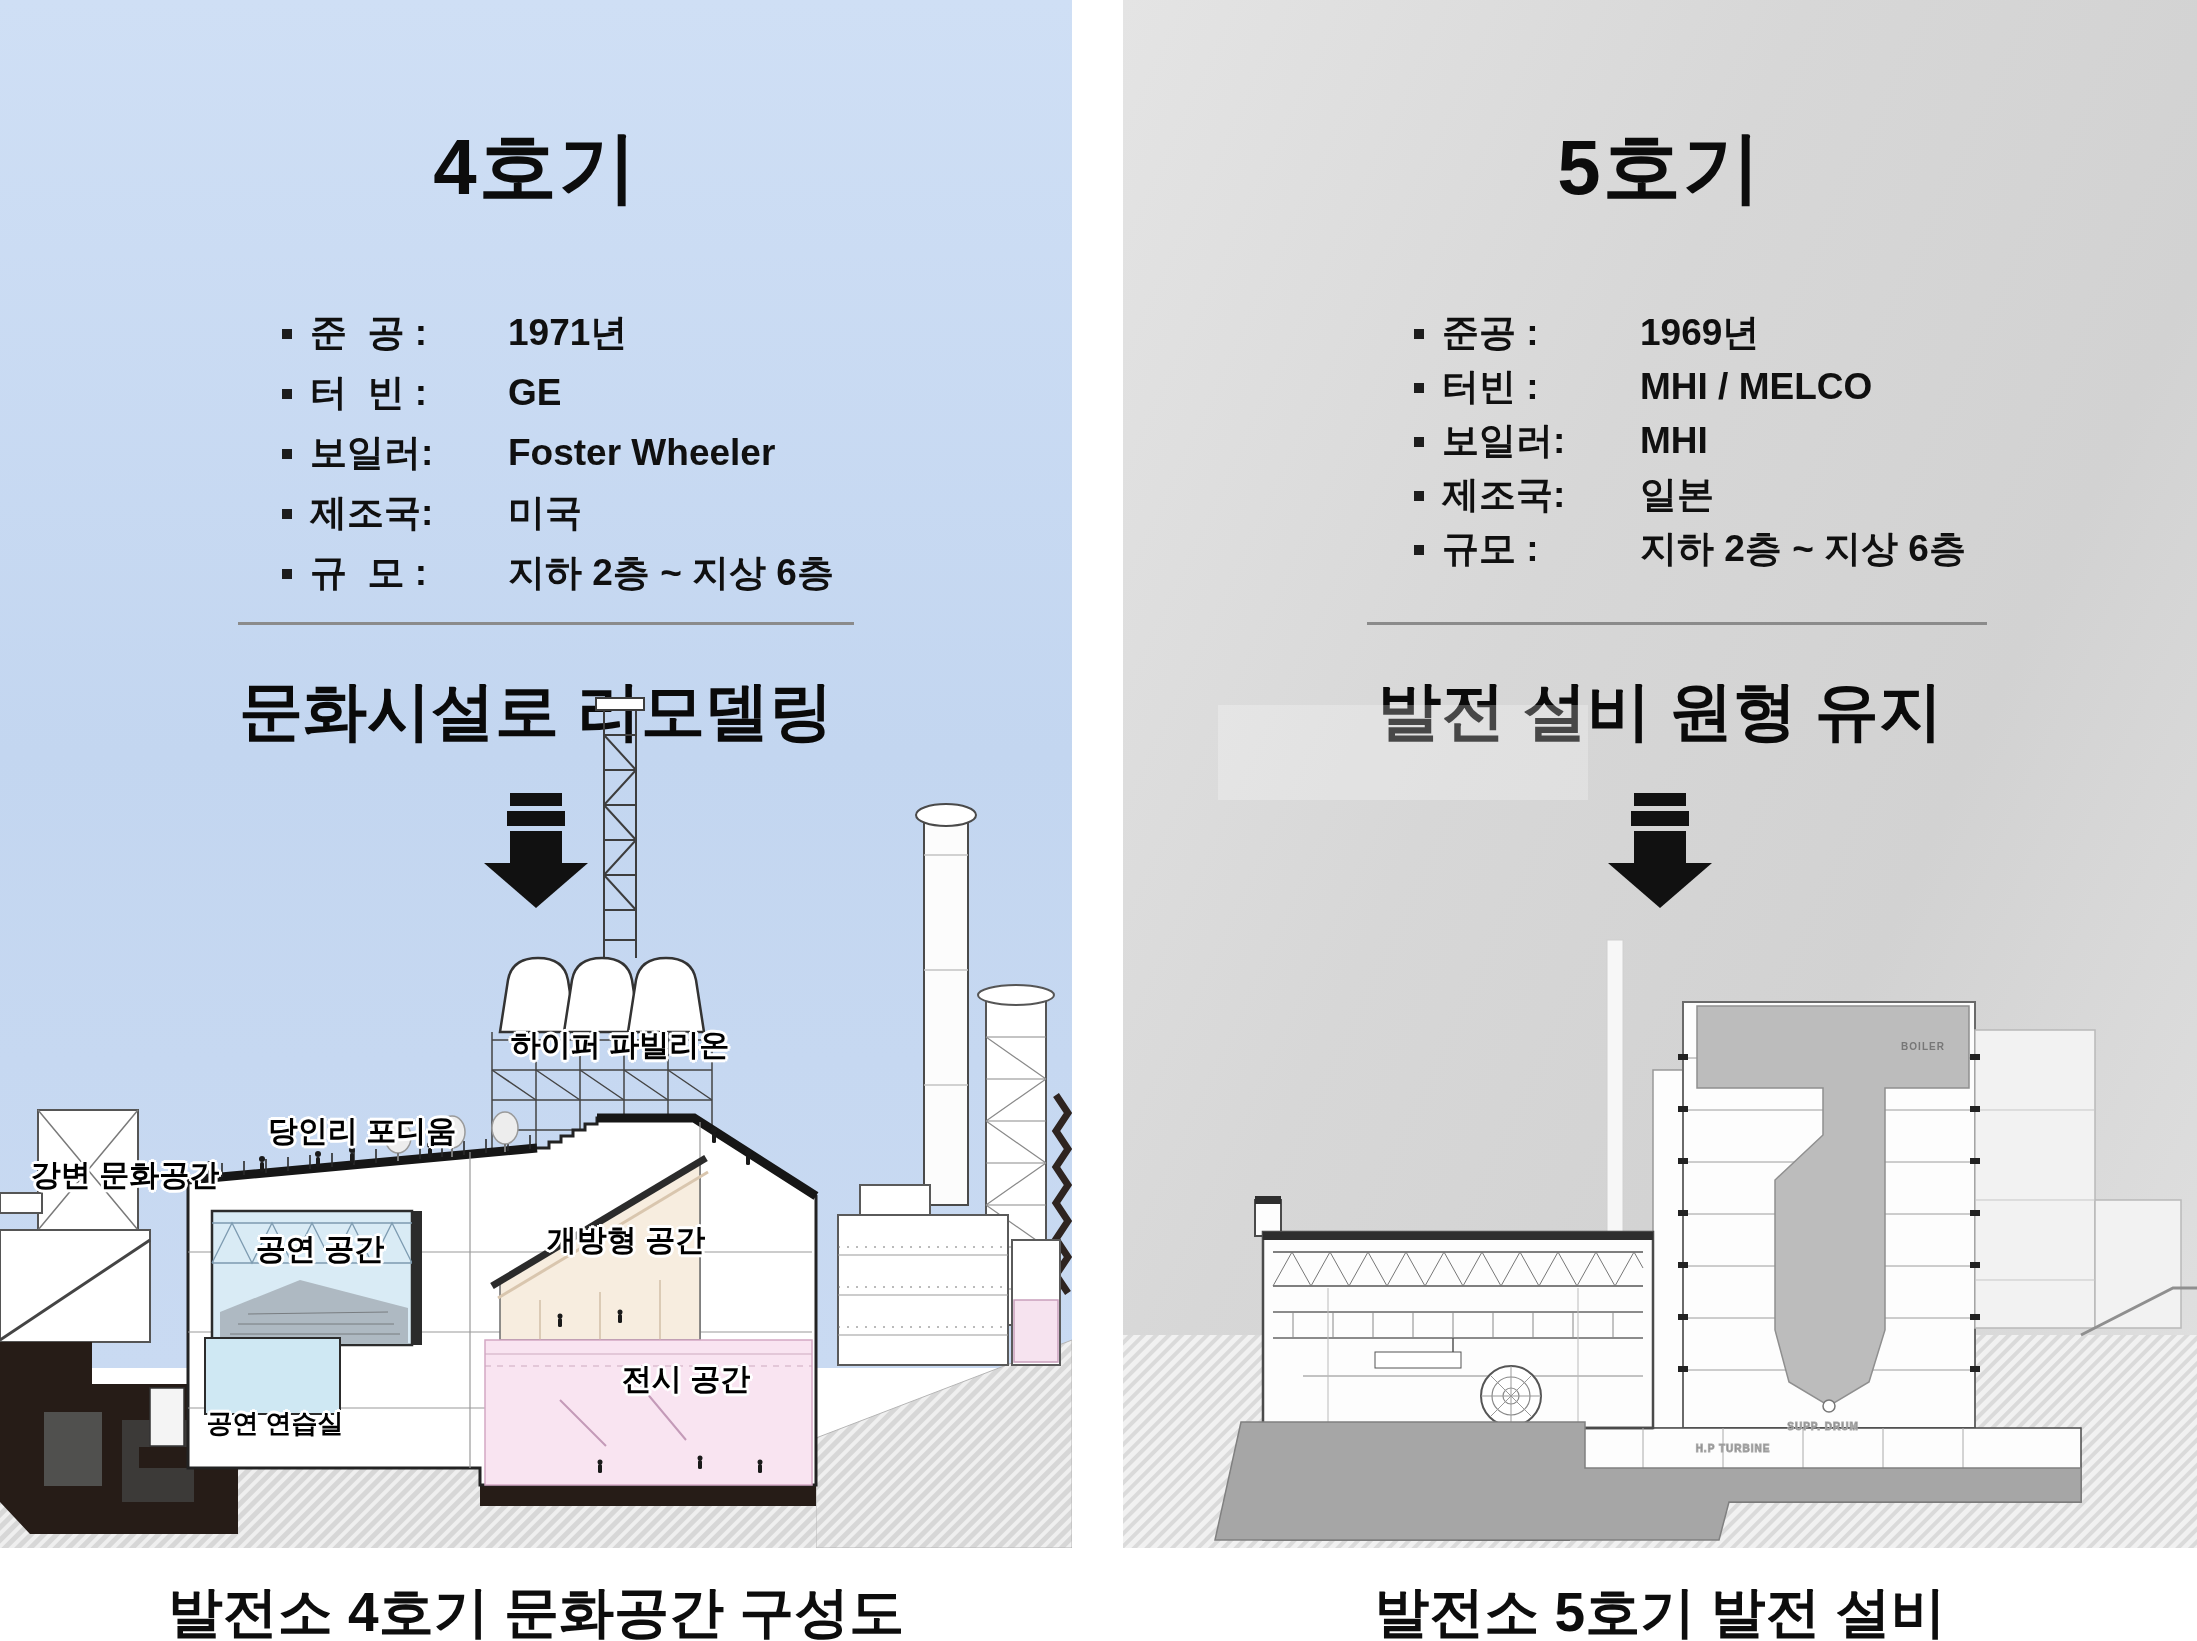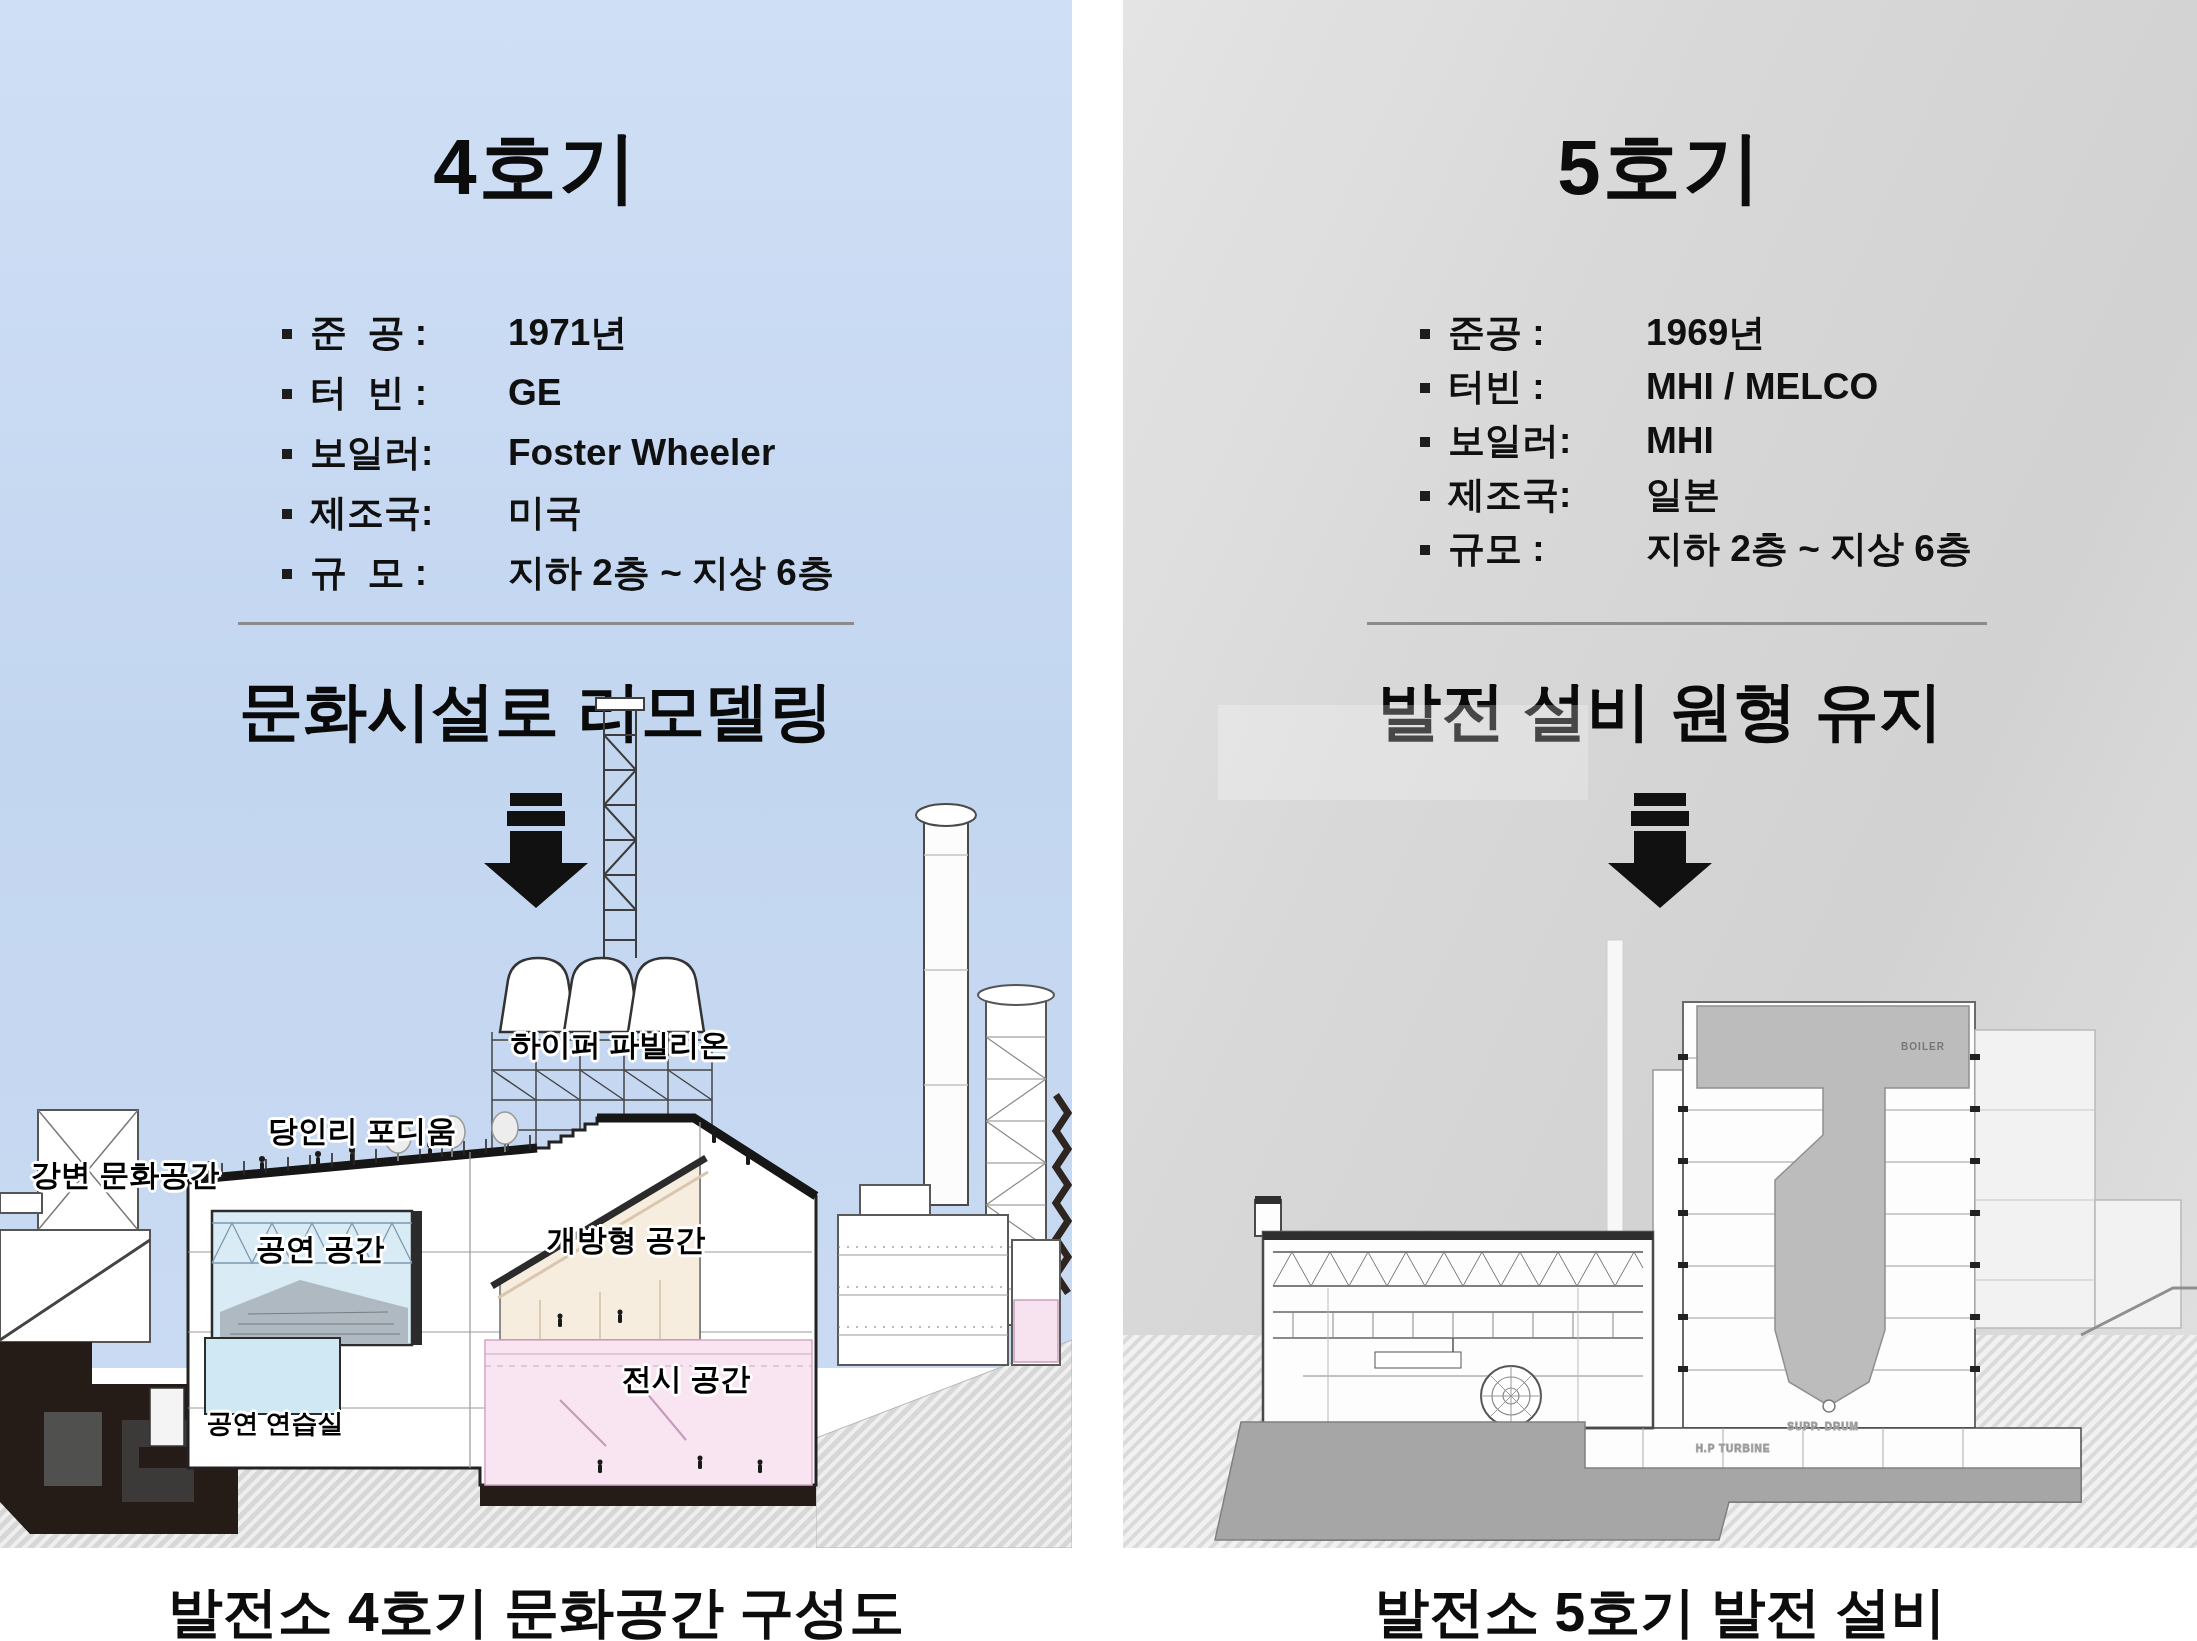--- a/index.html
+++ b/index.html
@@ -7,21 +7,21 @@
          font-family:"Liberation Sans",sans-serif;overflow:hidden;}
   .panel{position:absolute;top:0;height:1368px;}
   .panel-left{left:0;width:1072px;
     background:linear-gradient(180deg,#cfdff5 0%,#c3d6f0 55%,#c9daf2 100%);}
   .panel-right{left:1123px;width:1074px;
     background:linear-gradient(115deg,#e4e4e4 0%,#d7d7d7 40%,#d2d2d2 70%,#dfdfdf 100%);}
   .title{position:absolute;top:116px;left:50%;transform:translateX(-50%);
          margin:0;font-size:78px;font-weight:700;color:#0c0c0c;letter-spacing:2px;white-space:nowrap;}
   .specs{position:absolute;top:308px;display:flex;flex-direction:column;gap:14px;}
   .panel-left  .specs{left:282px;}
-  .panel-right .specs{left:297px;gap:8px;}
+  .panel-right .specs{left:291px;gap:8px;}
   .spec-row{display:grid;grid-template-columns:28px 198px auto;align-items:center;height:46px;}
   .bullet{width:10px;height:10px;background:#1d1d1d;margin-top:2px;}
   .spec-label,.spec-value{font-size:37px;font-weight:700;color:#101010;white-space:pre;}
   .divider{position:absolute;top:622px;height:3px;background:#8b8b8b;}
   .panel-left  .divider{left:238px;width:616px;}
   .panel-right .divider{left:244px;width:620px;}
   .headline{position:absolute;top:668px;left:50%;transform:translateX(-50%);
             margin:0;font-size:64px;font-weight:700;color:#0a0a0a;white-space:nowrap;}
   .arrow{position:absolute;top:793px;left:50%;transform:translateX(-50%);}
   .drawing{position:absolute;left:0;top:640px;}

